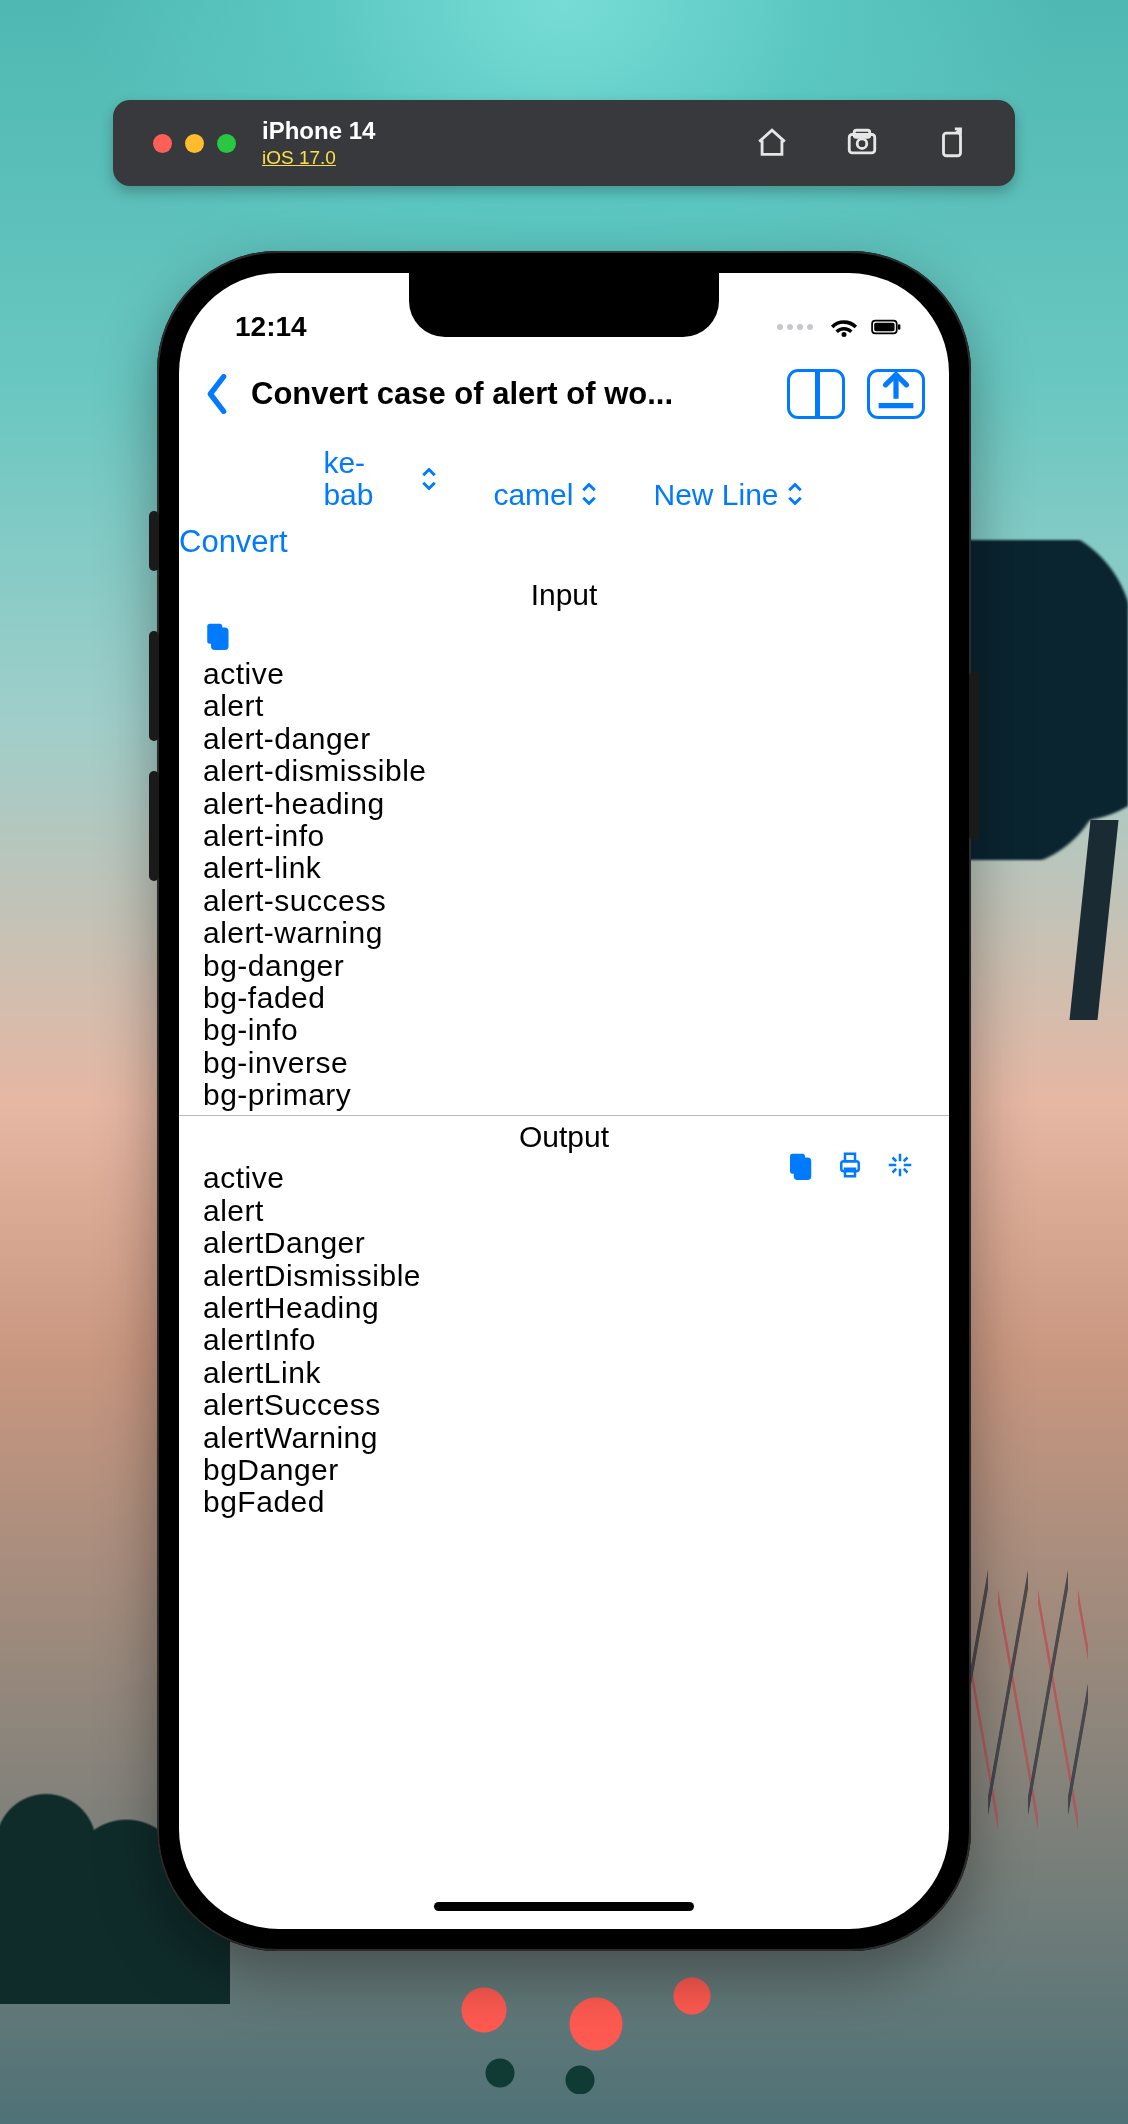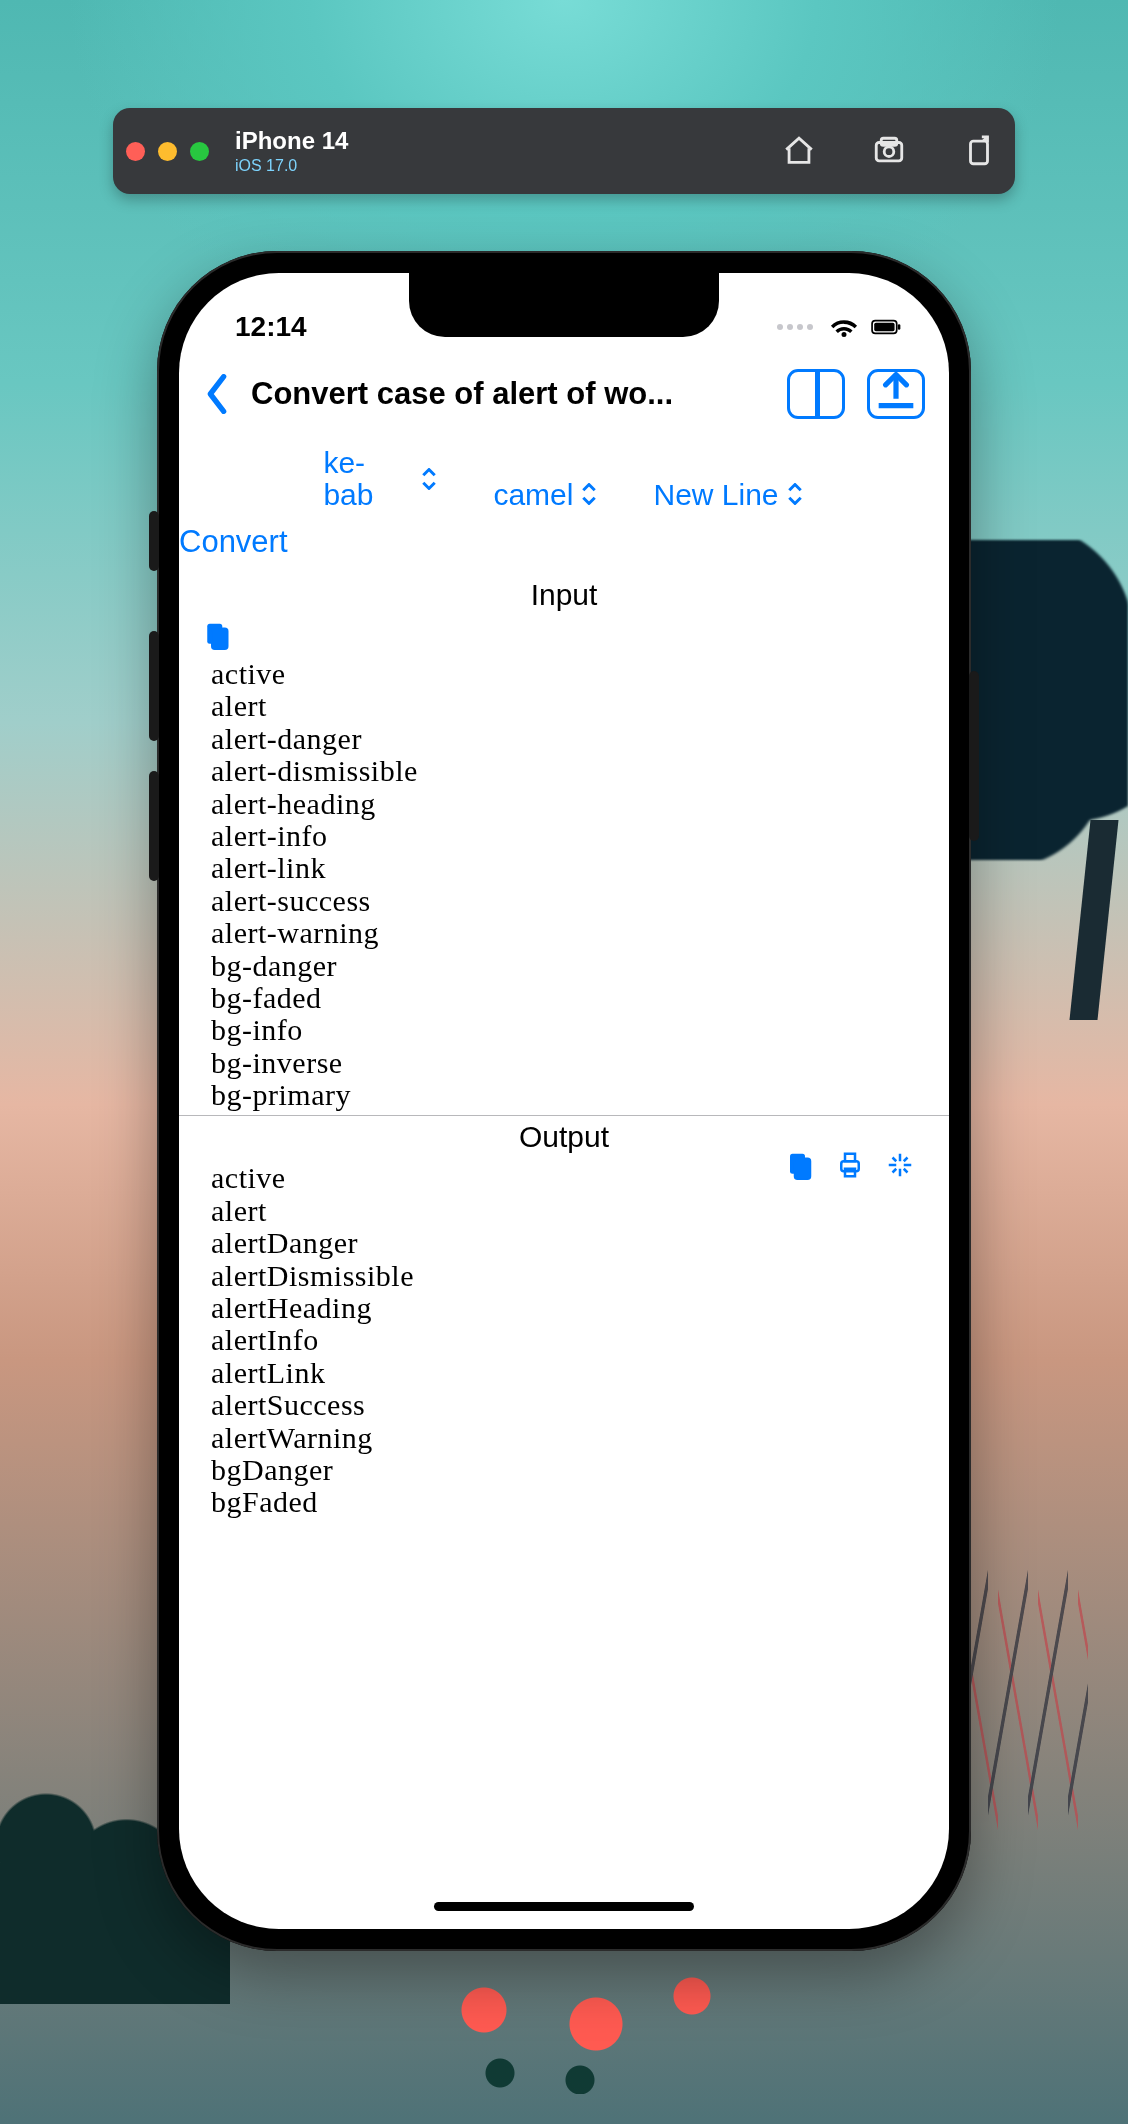--- a/index.html
+++ b/index.html
@@ -33,31 +33,31 @@
   .bg-flowers { position:absolute; left:420px; bottom:30px; width:320px; height:140px;
     background:
       radial-gradient(circle at 20% 40%, #ff5a51 0 22px, transparent 23px),
       radial-gradient(circle at 55% 50%, #ff5a51 0 26px, transparent 27px),
       radial-gradient(circle at 85% 30%, #ff5a51 0 18px, transparent 19px),
       radial-gradient(circle at 50% 90%, #103a34 0 14px, transparent 15px),
       radial-gradient(circle at 25% 85%, #103a34 0 14px, transparent 15px);}
 
   
   .sim-bar {
-    position: absolute; left: 113px; top: 108px; width: 902px; height: 86px;
+    position: absolute; left: 113px; top: 100px; width: 902px; height: 86px;
     background: #37393c; border-radius: 17px;
-    display: flex; align-items: center; padding: 0 13px;
+    display: flex; align-items: center; padding: 0 40px;
     box-shadow: 0 6px 14px rgba(0,0,0,.25);
   }
   .traffic { display:flex; gap:13px; align-items:center; margin-right:26px;}
   .tdot { width:19px; height:19px; border-radius:50%; }
   .tred { background:#ff5f57; } .tyel{background:#febc2e;} .tgrn{background:#28c840;}
   .sim-title { color:#fff; display:flex; flex-direction:column; line-height:1.15;}
   .sim-title .t1{ font-size:24px; font-weight:600;}
-  .sim-title .t2{ font-size:16px; color:#7dd3fc; margin-top:2px;}
+  .sim-title .t2{ font-size:19px; color:#fde047; margin-top:2px;text-decoration:underline;}
   .sim-right { margin-left:auto; display:flex; gap:44px; align-items:center; color:#e2e2e2;}
   .sim-right svg { width:34px; height:34px; stroke:#e6e6e6; fill:none; stroke-width:2;}
   .sim-btn { width:46px; height:46px; display:flex; align-items:center; justify-content:center; border-radius:6px;}
 
   
   .phone {
     position:absolute; left:157px; top:251px; width:814px; height:1700px;
     background:#000; border-radius:120px; padding:22px;
     box-shadow: 0 24px 60px rgba(0,0,0,.35), inset 0 0 0 2px #2b2b2b;
   }
@@ -102,21 +102,21 @@
   .updn svg{ width:16px; height:10px; stroke:#007aff; stroke-width:2.6; fill:none;}
 
   .convert-row{ text-align:left; color:#007aff; font-size:31px; padding:10px 0 16px;}
 
   .section-h{ text-align:center; font-size:30px; font-weight:400; padding:2px 0 8px;}
   .section-toolbar-l{ padding:0 0 4px 22px;}
   .section-toolbar-r{ display:flex; gap:20px; justify-content:flex-end; padding:6px 34px 0 0;}
   .ticon{ width:30px;height:30px; stroke:#007aff; fill:none; stroke-width:2;}
   .ticon.fill{ fill:#007aff; stroke:none;}
 
-  .code{ font-family:Liberation Serif, serif; font-size:30px; line-height:1.08; padding:0 32px; white-space:pre; letter-spacing:.5px;}
+  .code{ font-family:Liberation Sans, sans-serif; font-size:30px; line-height:1.08; padding:0 24px; white-space:pre; letter-spacing:.5px;}
   .hr{ height:1px; background:#b8b8bb; margin:4px 0 2px;}
   .input-block{ }
   .output-block{ }
   .section-out-top{ position:relative;}
   .section-out-top .section-h{ }
   .section-out-top .section-toolbar-r{ position:absolute; right:0; top:26px;}
 
 </style>
 </head>
 <body>

